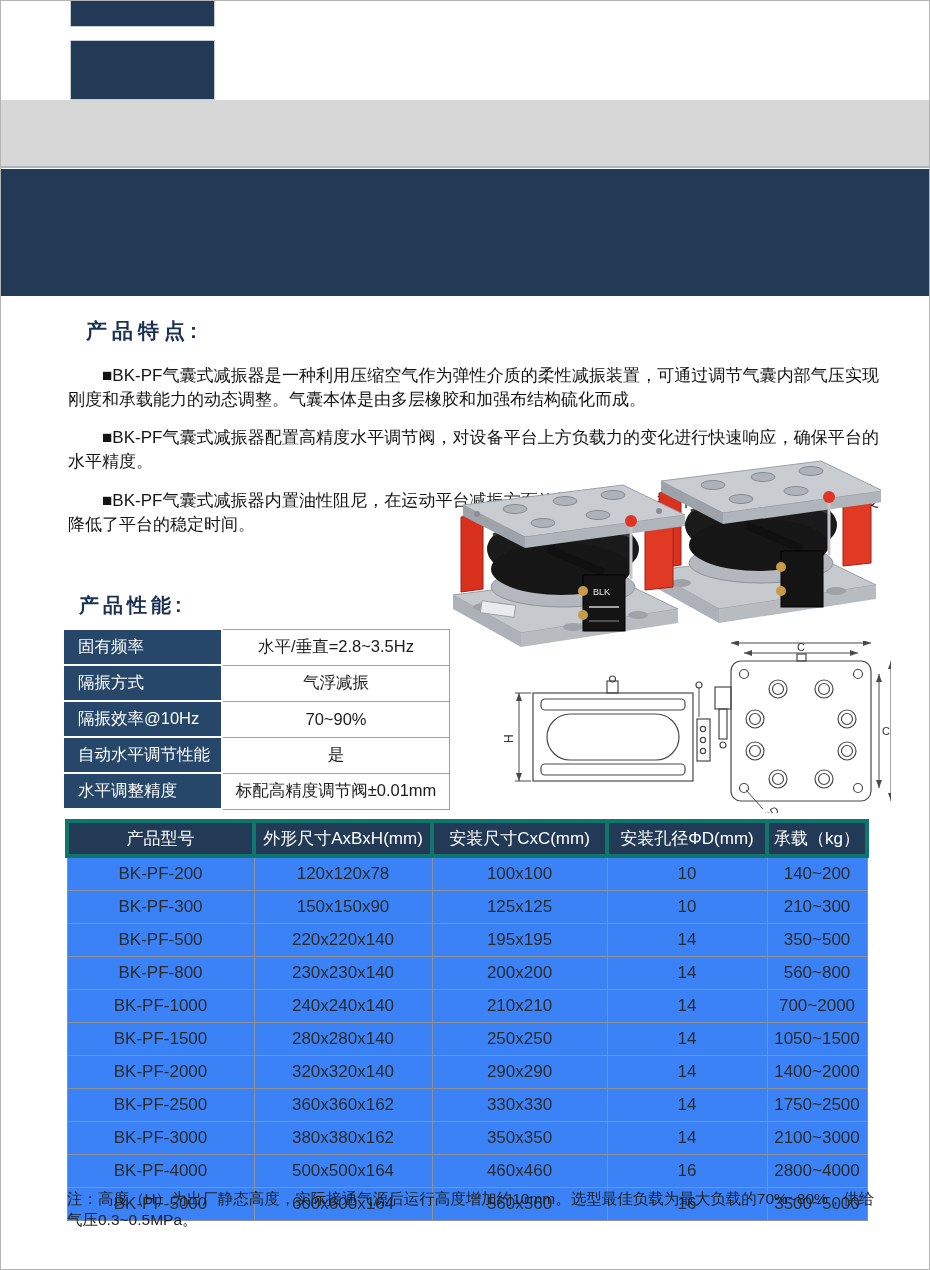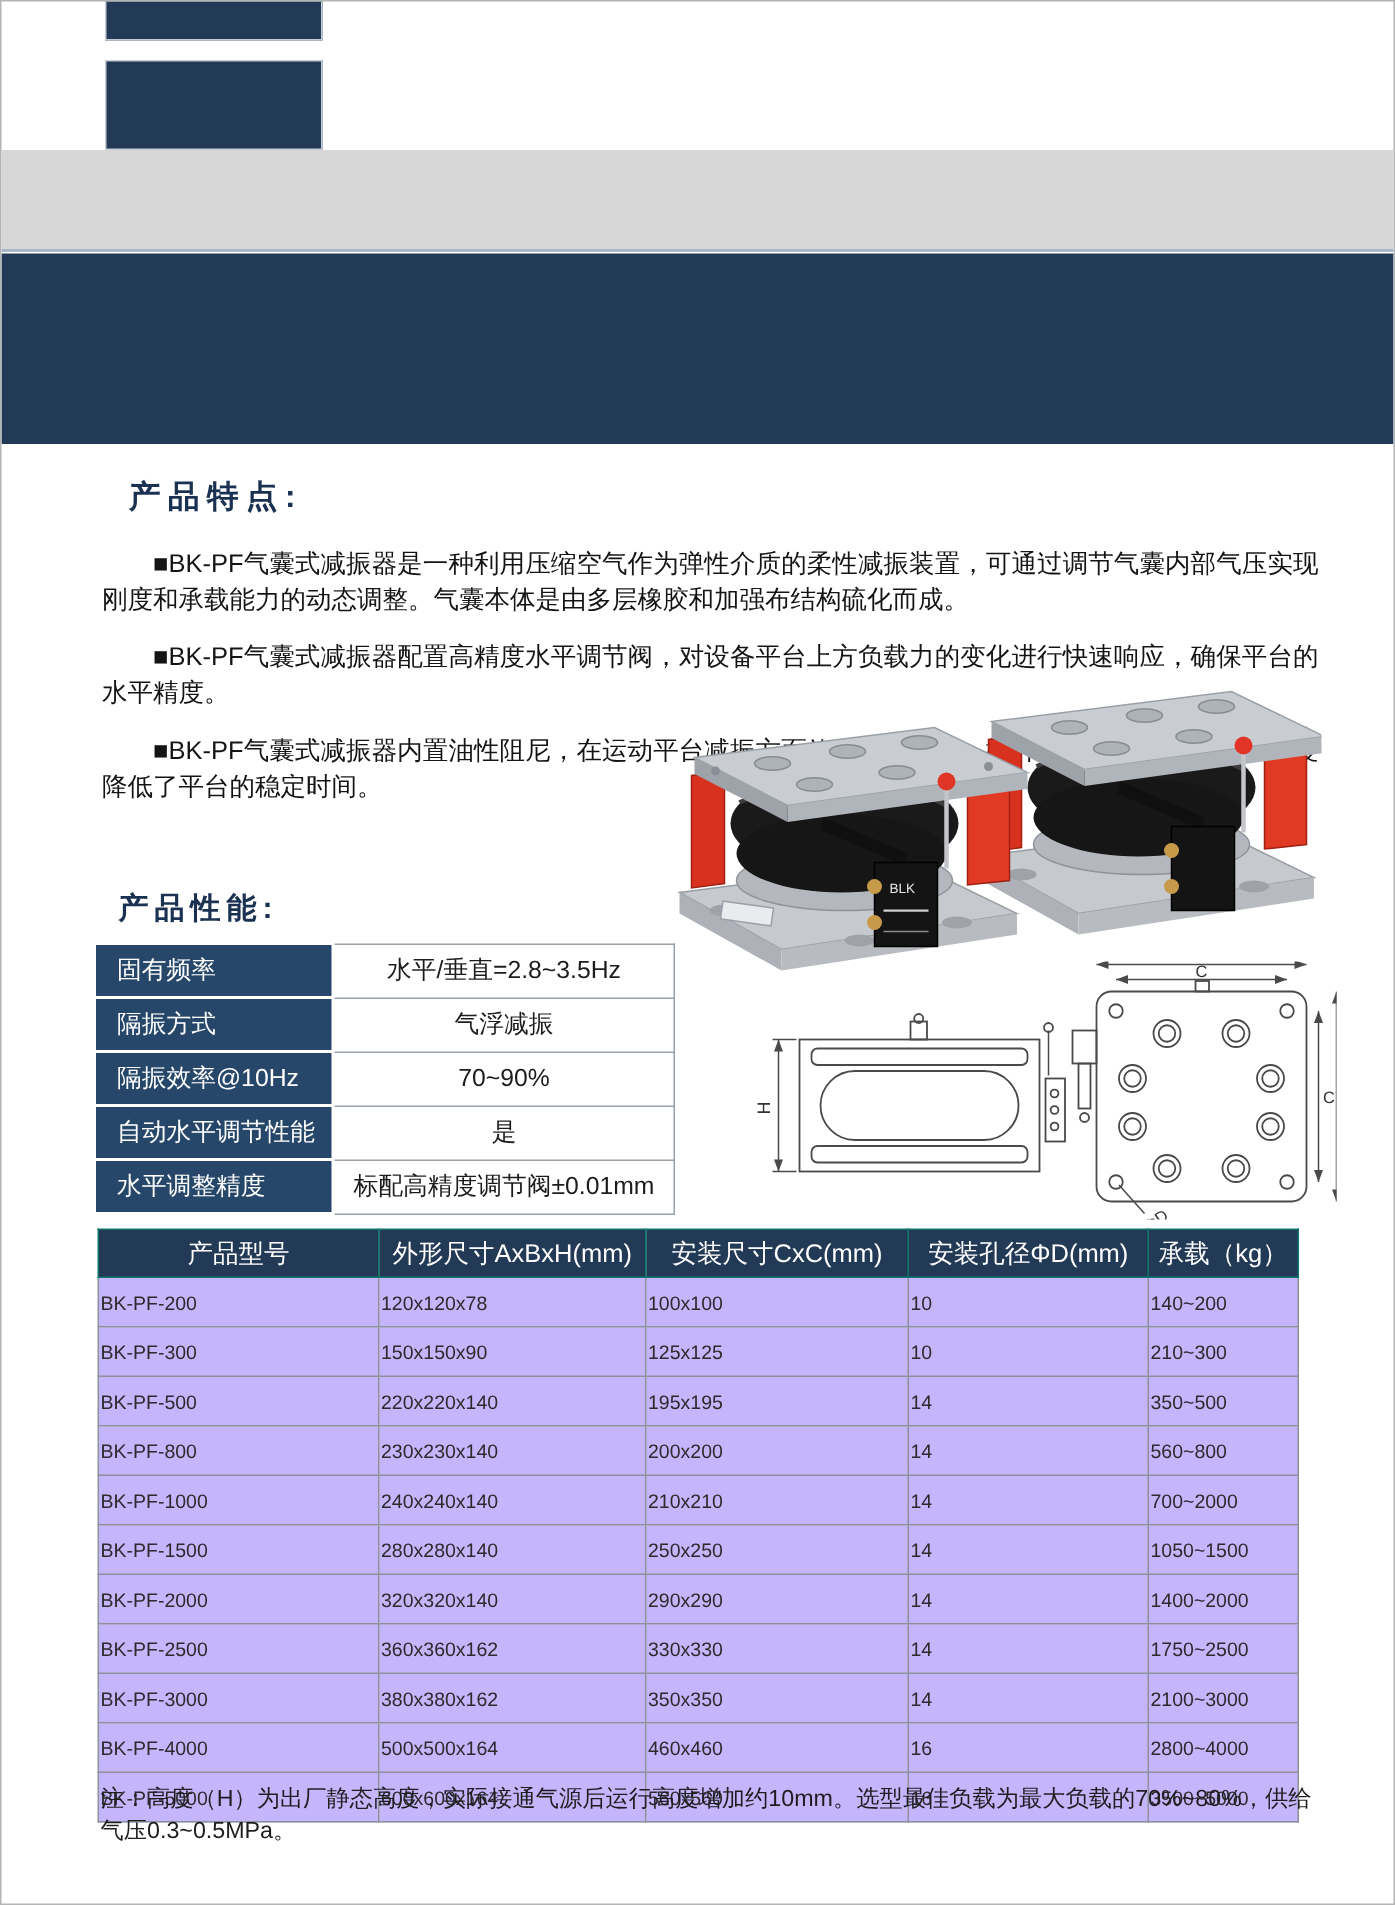--- a/index.html
+++ b/index.html
@@ -27,22 +27,22 @@
 
   
   .perf-heading{position:absolute;left:78px;top:591px;font-size:20px;font-weight:bold;color:#1b3152;letter-spacing:4px;}
   .perf-table{position:absolute;left:63px;top:627px;border-collapse:collapse;padding-left:32px;}
   .perf-table td{height:33px;font-size:16.5px;}
   .perf-table td.pl{width:143px;background:#26476a;color:#fff;padding:0 0 0 14px;border:2px solid #fff;border-left:none;}
   .perf-table td.pv{width:224px;text-align:center;color:#1c1c1c;border:1px solid #98a0a8;}
 
   
   .spec-table{position:absolute;left:64px;top:818px;border-collapse:collapse;table-layout:fixed;}
-  .spec-table th{height:29px;background:#223a55;color:#fff;font-size:17px;font-weight:normal;border:1px solid #0f766e;}
-  .spec-table td{height:30px;text-align:left;font-size:13px;color:#2b2b2b;border:1px solid #8d9298;background:#c4b5fd;}
+  .spec-table th{height:29px;background:#223a55;color:#fff;font-size:17px;font-weight:normal;border:4px solid #0f766e;}
+  .spec-table td{height:30px;text-align:center;font-size:17px;color:#2b2b2b;border:1px solid #8d9298;background:#3b82f6;}
   .note{position:absolute;left:66px;top:1188px;width:812px;font-size:15.5px;color:#1e1e1e;}
 
   svg text{font-family:"Liberation Sans",sans-serif;}
 </style>
 </head>
 <body>
 
 <div class="page">
 
   <div class="deco deco1"></div>

